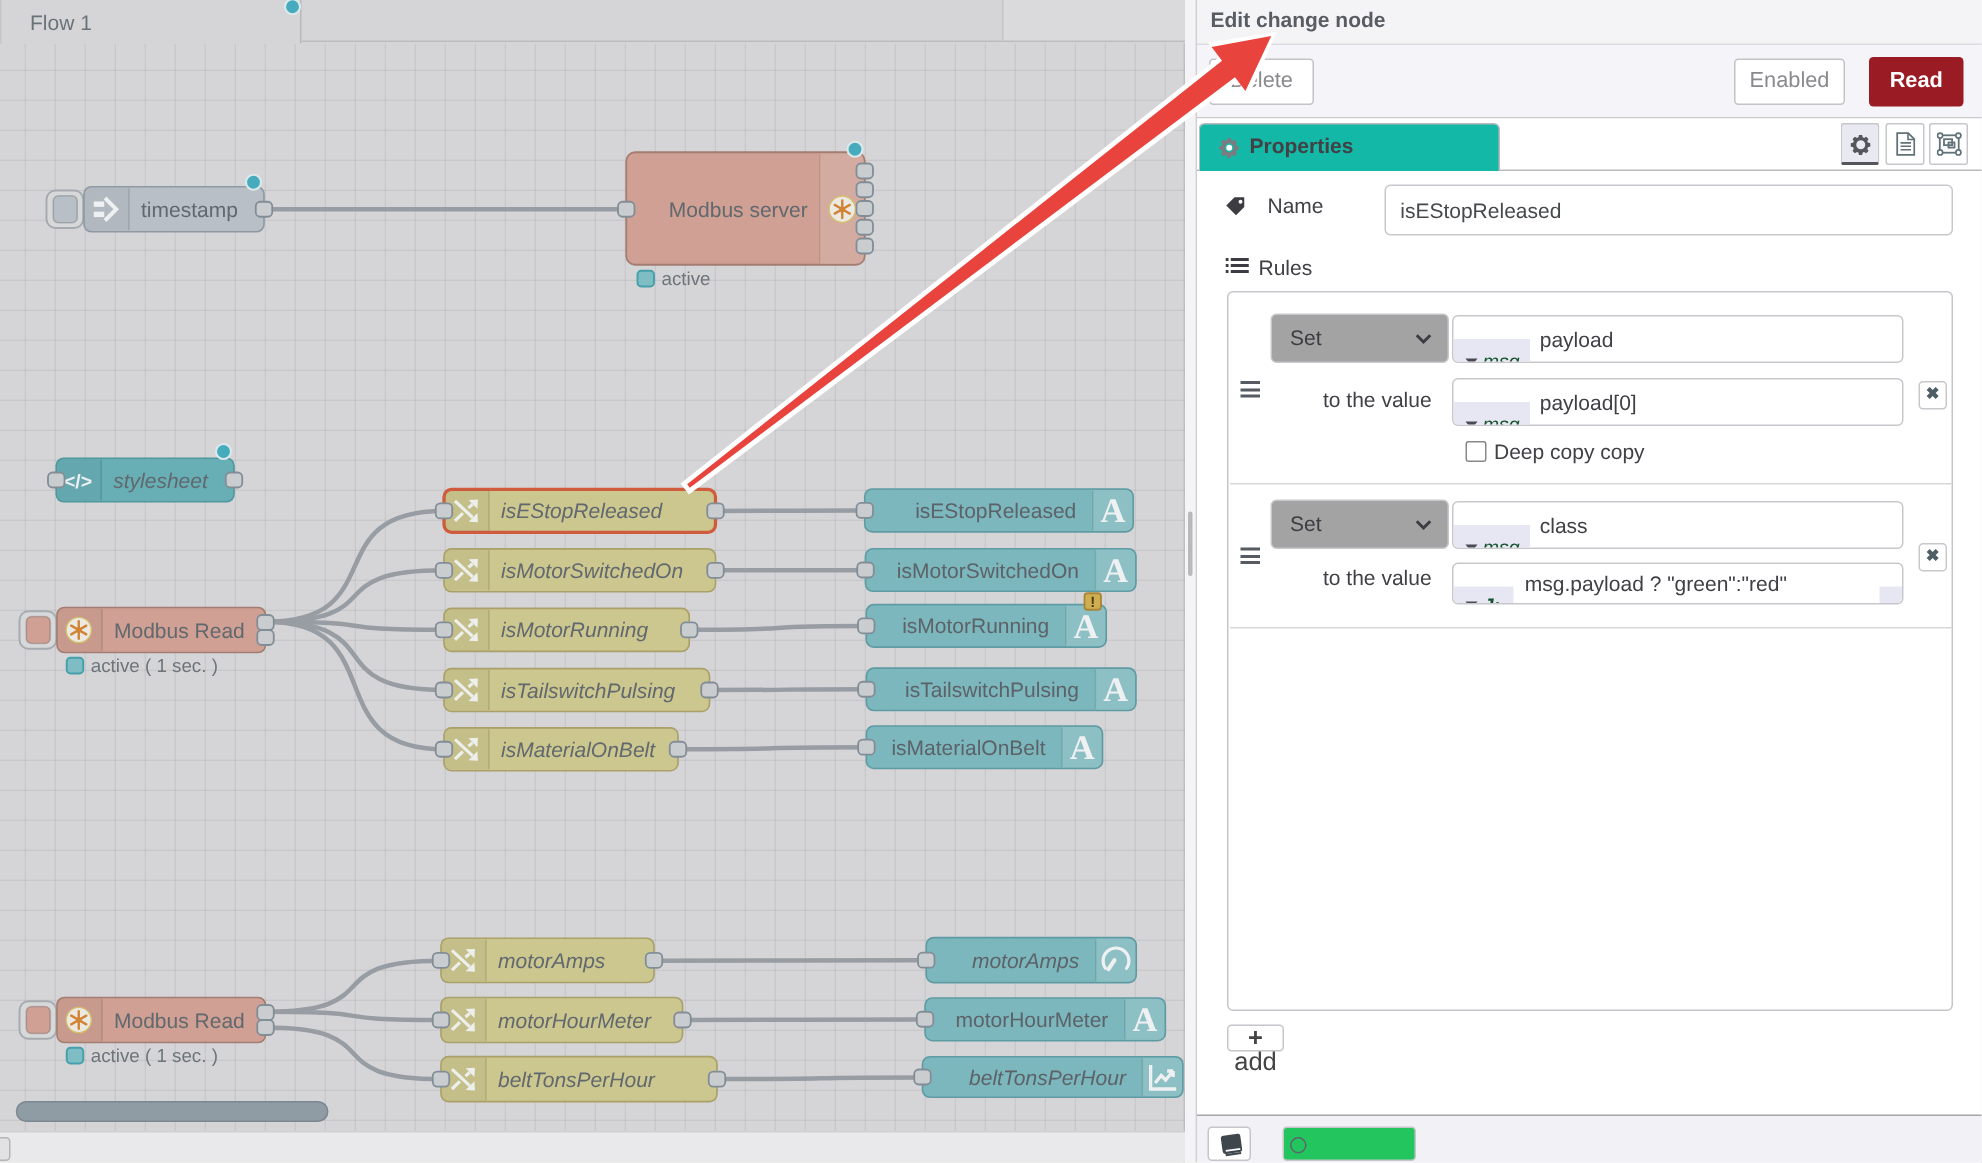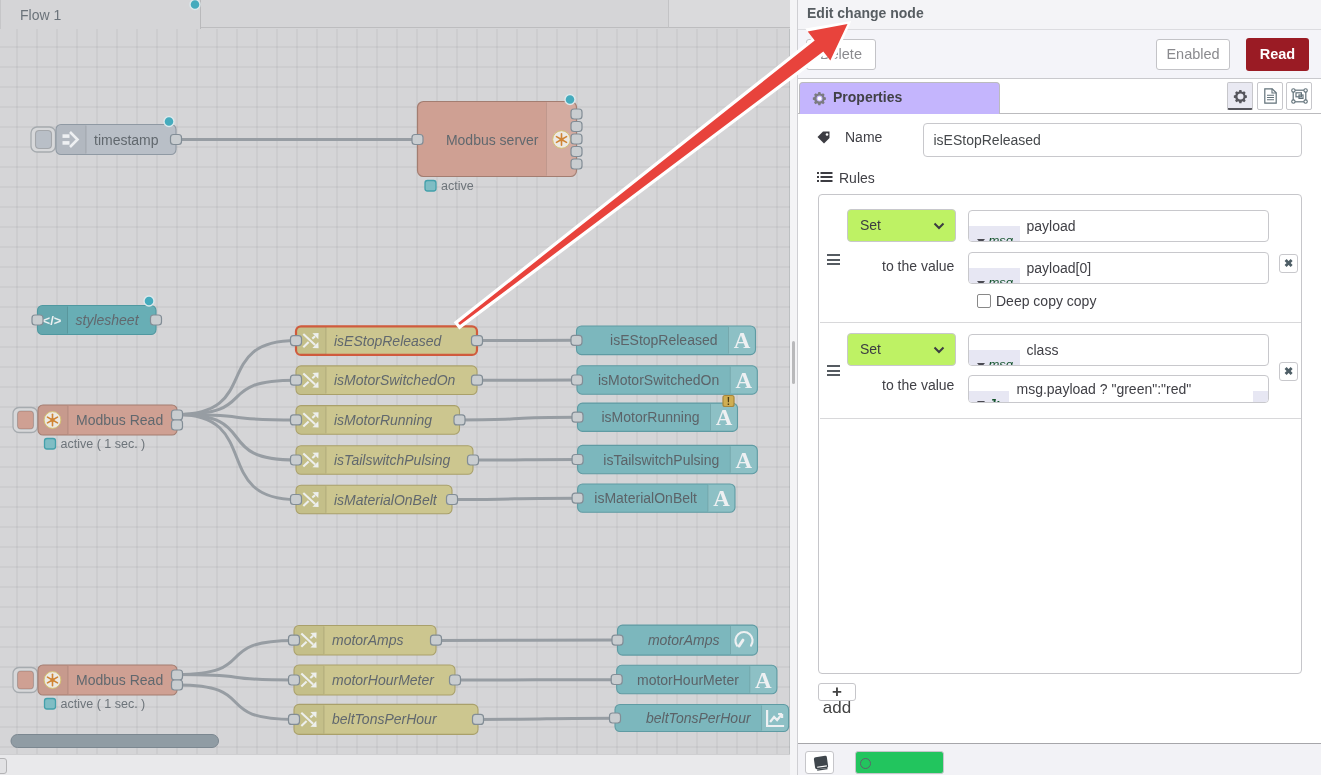--- a/index.html
+++ b/index.html
@@ -19,31 +19,31 @@
 #tray { position:absolute; left:797px; top:0; width:524px; height:775px; background:#fff; border-left:1px solid #cfcfd3;padding-left:16px; }
 #tray-header { position:absolute; left:0; top:0; width:524px; height:29.5px; background:#f4f4f7; border-bottom:1px solid #dcdce0; }
 #tray-header span { position:absolute; left:9px; top:4.5px; font-size:14px; font-weight:bold; color:#575d62; }
 #tray-toolbar { position:absolute; left:0; top:30px; width:524px; height:48.5px; background:#f4f4f9; border-bottom:1px solid #c9c9cd; }
 .btn { position:absolute; font-size:14.5px; text-align:center; border-radius:3px; }
 #btn-delete { left:8px; top:9px; width:70px; height:31px; line-height:29px; background:#fff; border:1px solid #c3c3c7; color:#8a8a8e; }
 #btn-cancel { left:358px; top:9px; width:74px; height:31px; line-height:29px; background:#fff; border:1px solid #c3c3c7; color:#8a8a8e; }
 #btn-done { left:448px; top:7.5px; width:63px; height:33px; line-height:33px; background:#9a1b24; color:#fff; font-weight:bold; }
 #tabrow { position:absolute; left:0; top:78.5px; width:524px; height:35px; background:#fff; }
 #tabrow .line { position:absolute; left:0; top:34px; width:524px; height:1px; background:#bbbbbe; }
-#proptab { position:absolute; left:1px; top:3.5px; width:201px; height:31.5px; background:#c4b5fd; border:1px solid #bbbbbe; border-bottom:none; border-radius:4px 4px 0 0; z-index:2; }
+#proptab { position:absolute; left:1px; top:3.5px; width:201px; height:31.5px; background:#14b8a6; border:1px solid #bbbbbe; border-bottom:none; border-radius:4px 4px 0 0; z-index:2; }
 #proptab span { position:absolute; left:33px; top:6px; font-size:14px; font-weight:bold; color:#414146; }
 .icobtn { position:absolute; top:3.5px; width:26px; height:28px; background:#fff; border:1px solid #c7c7cb; border-radius:2px; }
 #icob1 { left:429px; background:#e9e9f2; border-bottom:2px solid #55555c; }
 #icob2 { left:458.5px; }
 #icob3 { left:488px; }
 #trabody { position:absolute; left:0; top:113.5px; width:524px; height:630px; background:#fff; }
 .flabel { position:absolute; font-size:14px; color:#404046; }
 #name-input { position:absolute; left:124.5px; top:9.5px; width:379.5px; height:34px; border:1px solid #c8c8cc; border-radius:4px; font-size:14px; color:#46494c; padding-left:10px; line-height:32px; background:#fff; }
 #rulesbox { position:absolute; left:20px; top:80.5px; width:484px; height:480px; border:1px solid #c6c6ca; border-radius:4px; background:#fff; }
-.sel { position:absolute; width:109px; height:33px; border:1px solid #c8c8cc; border-radius:4px; background:#bef264; font-size:14px; color:#3c3c42; padding-left:12px; line-height:31px; }
+.sel { position:absolute; width:119px; height:33px; border:1px solid #c8c8cc; border-radius:4px; background:#a3a3a3; font-size:14px; color:#3c3c42; padding-left:12px; line-height:31px; }
 .sel svg { position:absolute; right:10px; top:12px; }
 .ti { position:absolute; width:301.5px; height:32px; border:1px solid #c8c8cc; border-radius:4px; background:#fff; overflow:hidden; }
 .ti .seg { position:absolute; left:0; top:15px; height:100%; background:#e7e7f3; color:#14532d; font-size:13px; line-height:30px;font-style:italic; }
 .ti .seg .tri { display:inline-block; width:0; height:0; border-left:4px solid transparent; border-right:4px solid transparent; border-top:5px solid #4a4a52; margin:0 4px 1px 8px; vertical-align:middle; }
 .ti .val { position:absolute; top:0; height:100%; font-size:14px; color:#404046; line-height:30px; }
 .hamb { position:absolute; width:13px; height:13px; }
 .hamb div { height:2px; background:#555b61; margin-bottom:2.6px; }
 .xbtn { position:absolute; width:19px; height:19px; border:1px solid #c8c8cc; border-radius:3px; background:#fff; color:#4e5e66; font-weight:bold; font-size:11px; text-align:center; line-height:17px; }
 .rulesep { position:absolute; left:1px; width:481px; height:1px; background:#d8d8da; }
 #addbtn { position:absolute; left:20px; top:569px; width:38px; height:18px; border:1px solid #c6c6ca; border-radius:3px; background:#fff; font-size:17px; color:#444; text-align:center; line-height:16px; }

